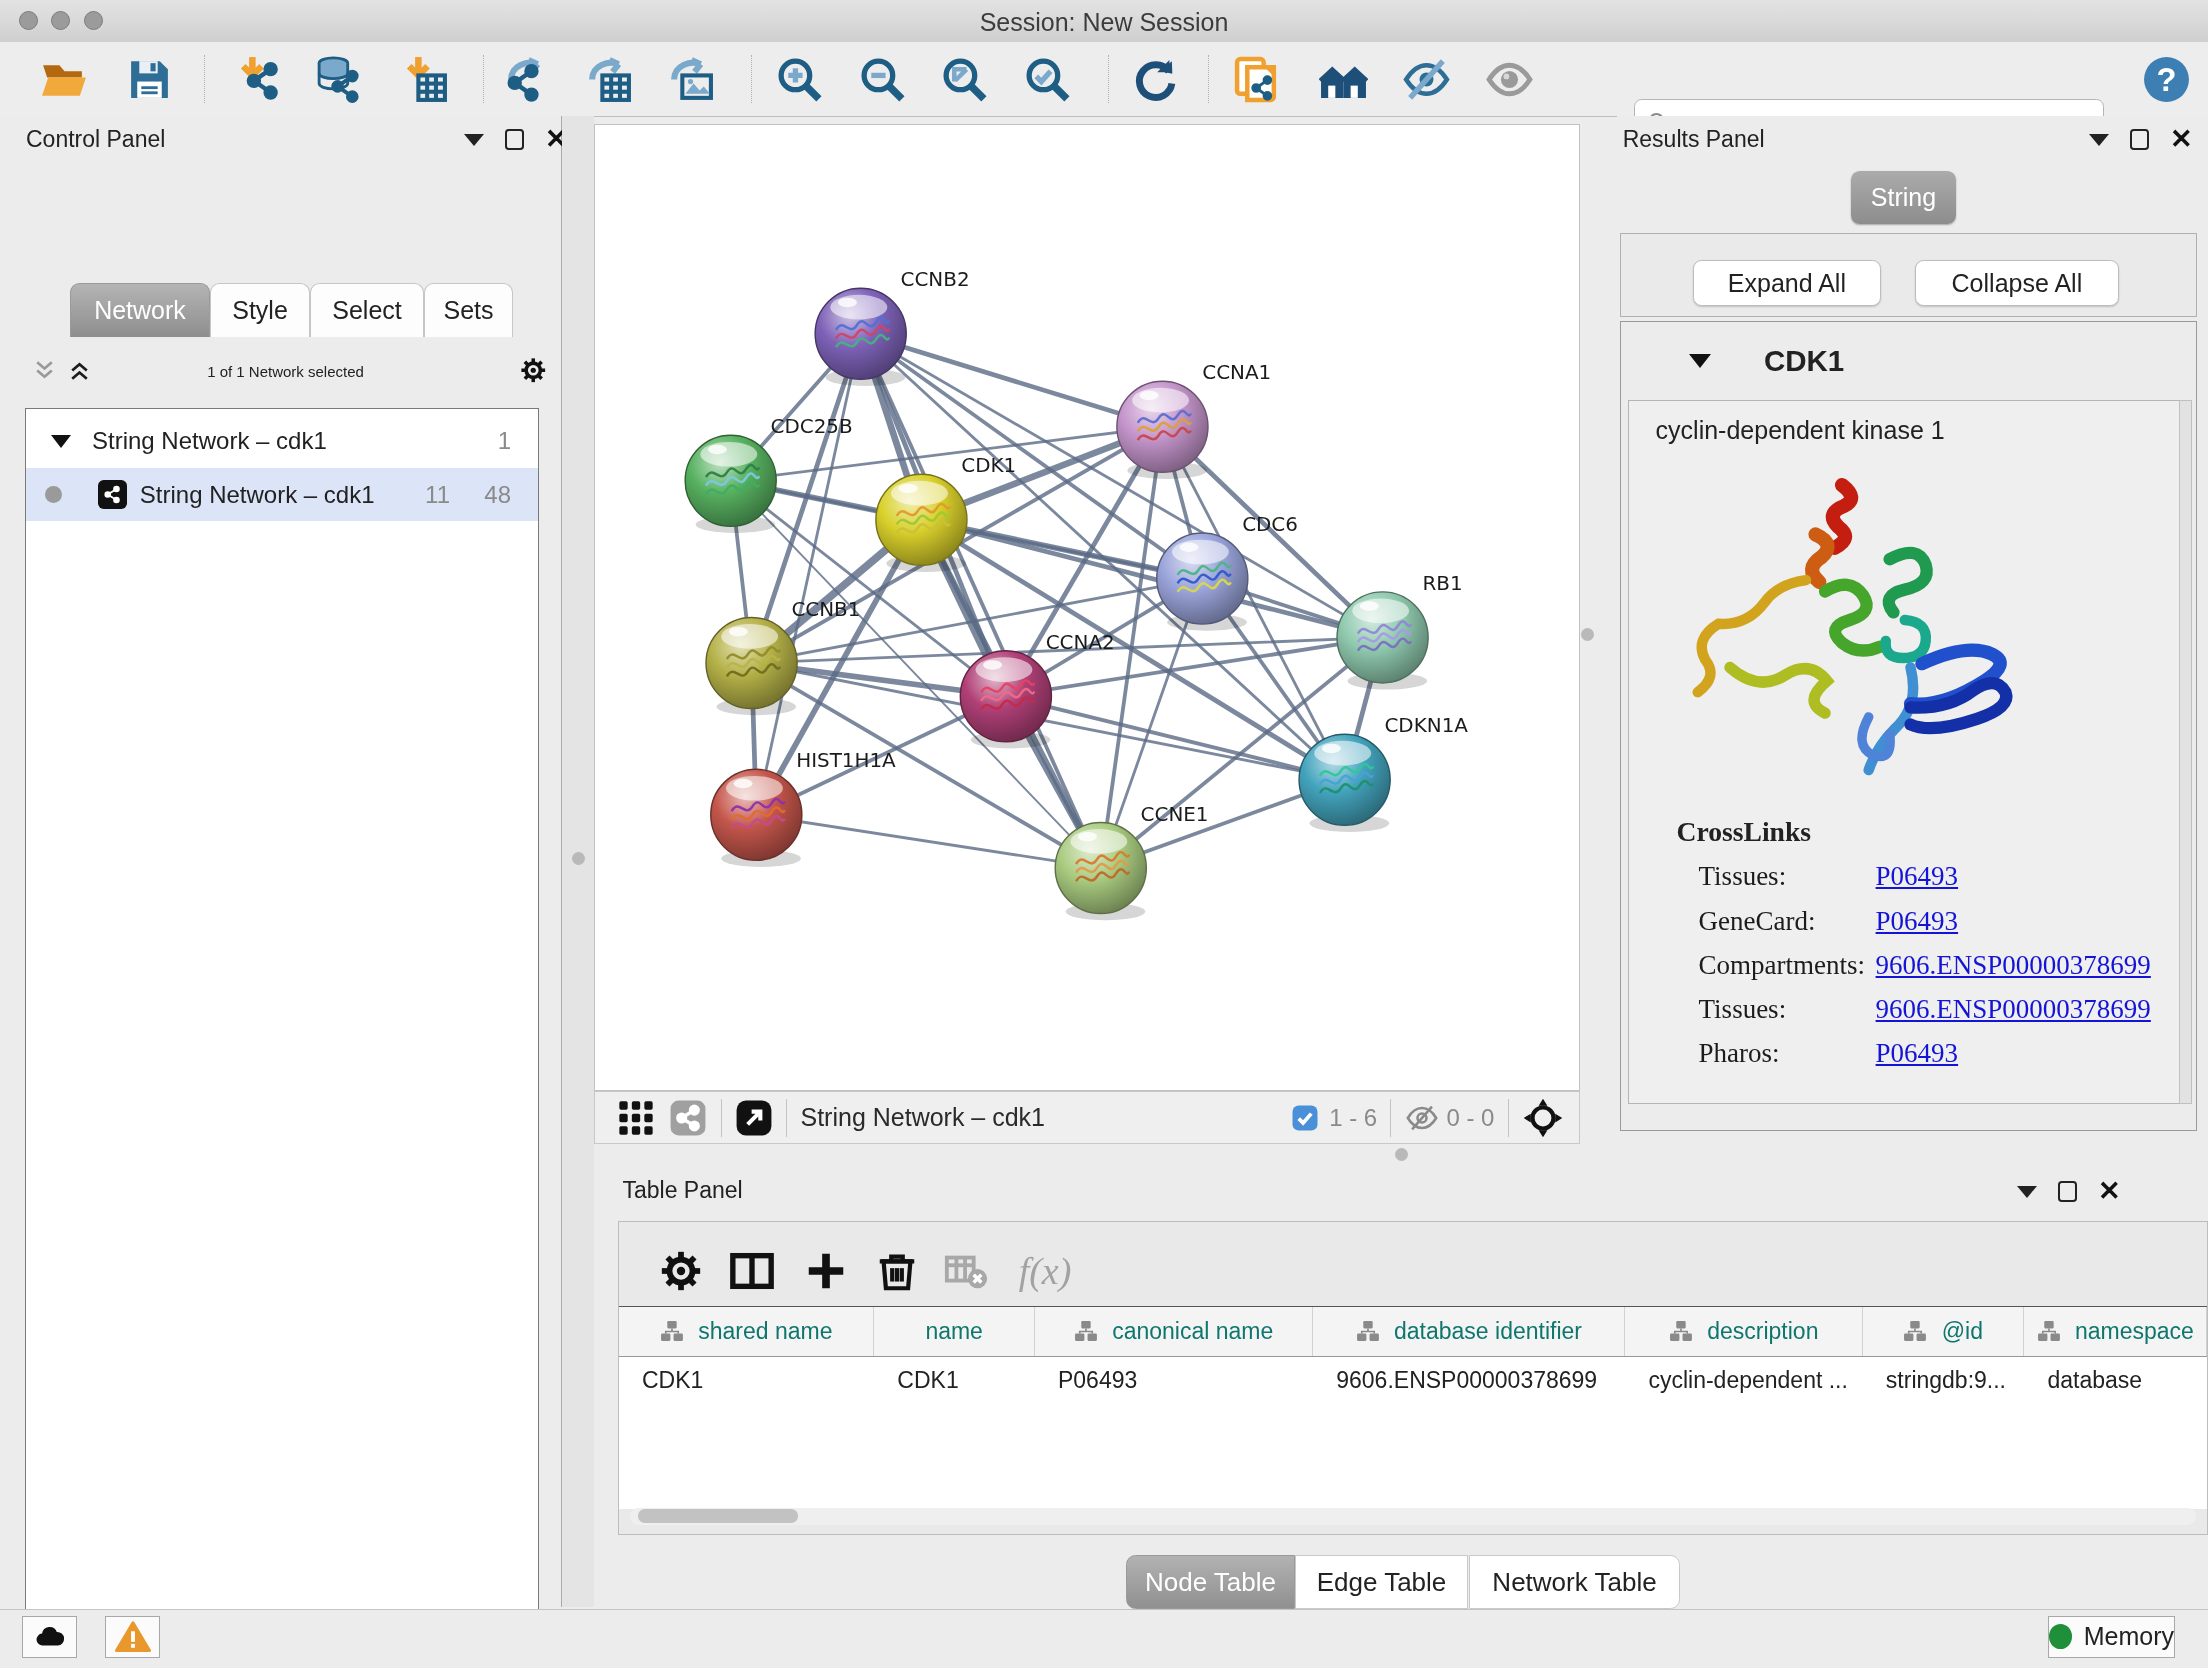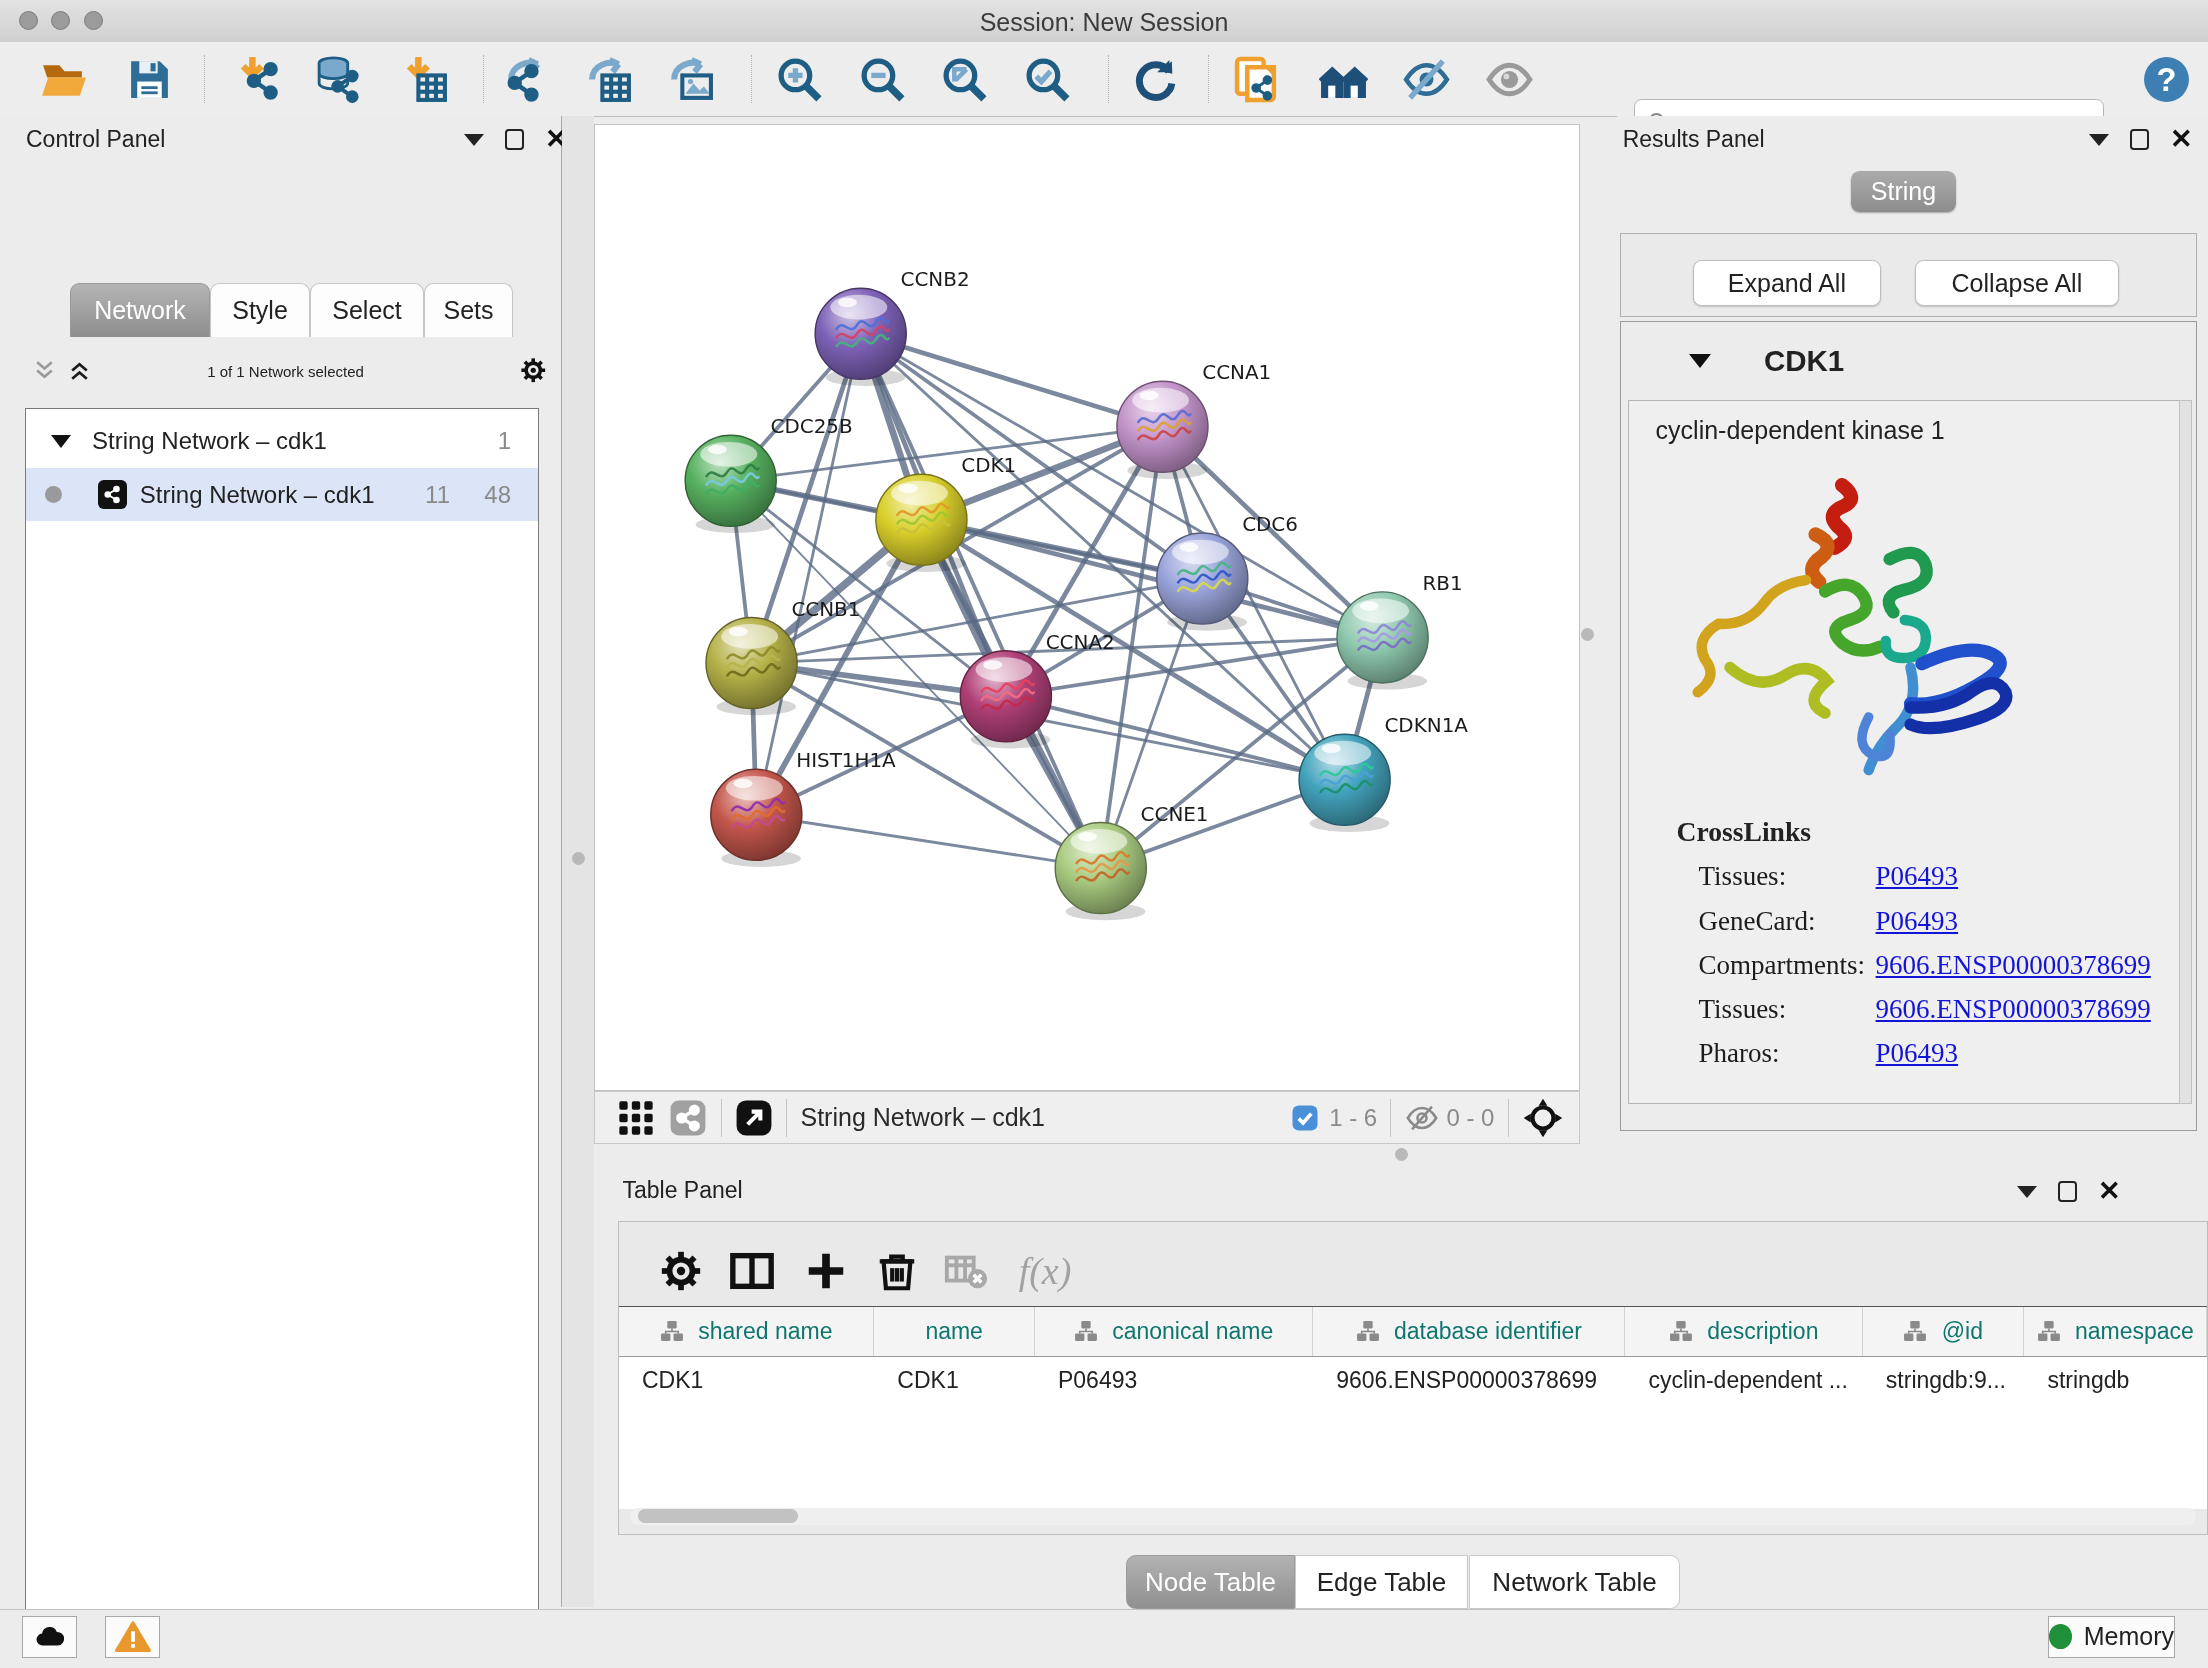--- a/index.html
+++ b/index.html
@@ -54,21 +54,21 @@
   #netfoot{position:absolute;left:594px;top:1091px;width:986px;height:53px;background:#efefef;
            border:1px solid #c8c8c8;box-sizing:border-box;display:flex;align-items:center;}
   #netfoot .fsep{height:38px;border-left:1px solid #c4c4c4;margin:0 13.3px;}
   #netfoot .ftitle{font-size:25px;color:#2a2a2a;}
   #netfoot .gray{color:#8a8a8a;font-size:24px;}
   .fico{display:flex;align-items:center;justify-content:center;}
   
   .dot{position:absolute;width:13.3px;height:13.3px;border-radius:50%;background:#b9b9b9;}
   
   #rpanel{position:absolute;left:1617px;top:116px;width:592px;height:1046px;background:#ececec;}
-  #stringtab{position:absolute;left:234px;top:55px;width:105px;height:41px;border-radius:8.6px;
+  #stringtab{position:absolute;left:234px;top:55px;width:105px;height:53px;border-radius:8.6px;
              background:linear-gradient(#ababab,#8d8d8d);color:#fff;font-size:25px;display:flex;
              align-items:center;justify-content:center;box-shadow:0 1px 1.9px rgba(0,0,0,.3);}
   #rbox1{position:absolute;left:2.9px;top:117px;width:577px;height:84px;background:#eaeaea;
          border:1.9px solid #b0b0b0;box-sizing:border-box;}
   .rbtn{position:absolute;top:26px;height:44px;background:#fff;border:1px solid #bdbdbd;
         border-radius:8.6px;font-size:25px;display:flex;align-items:center;justify-content:center;
         box-shadow:0 1px 1.9px rgba(0,0,0,.18);cursor:pointer;}
   #rbox2{position:absolute;left:2.9px;top:205px;width:577px;height:810px;background:#ececec;
          border:1.9px solid #9a9a9a;box-sizing:border-box;}
   #cdk1row{position:absolute;left:0;top:0;width:100%;height:78px;display:flex;align-items:center;}
@@ -879,21 +879,21 @@
               <span>namespace</span>
             </div>
           </div>
         <div id="trowdata">
             <div class="td" style="width: 256px;">CDK1</div>
             <div class="td" style="width: 161px;">CDK1</div>
             <div class="td" style="width: 279px;">P06493</div>
             <div class="td" style="width: 313px;">9606.ENSP00000378699</div>
             <div class="td" style="width: 238px;">cyclin-dependent ...</div>
             <div class="td" style="width: 162px;">stringdb:9...</div>
-            <div class="td" style="width: 183px;">stringdb</div>
+            <div class="td" style="width: 183px;">database</div>
           </div>
       </div>
       <div id="hscroll">
           <div class="hnd"></div>
         </div>
     </div>
   </div>
 
   <div id="btabs">
       <div class="btab sel" style="left: 1126px; width: 169px; border-radius: 9.5px 0px 0px 9.5px;">Node Table</div>

